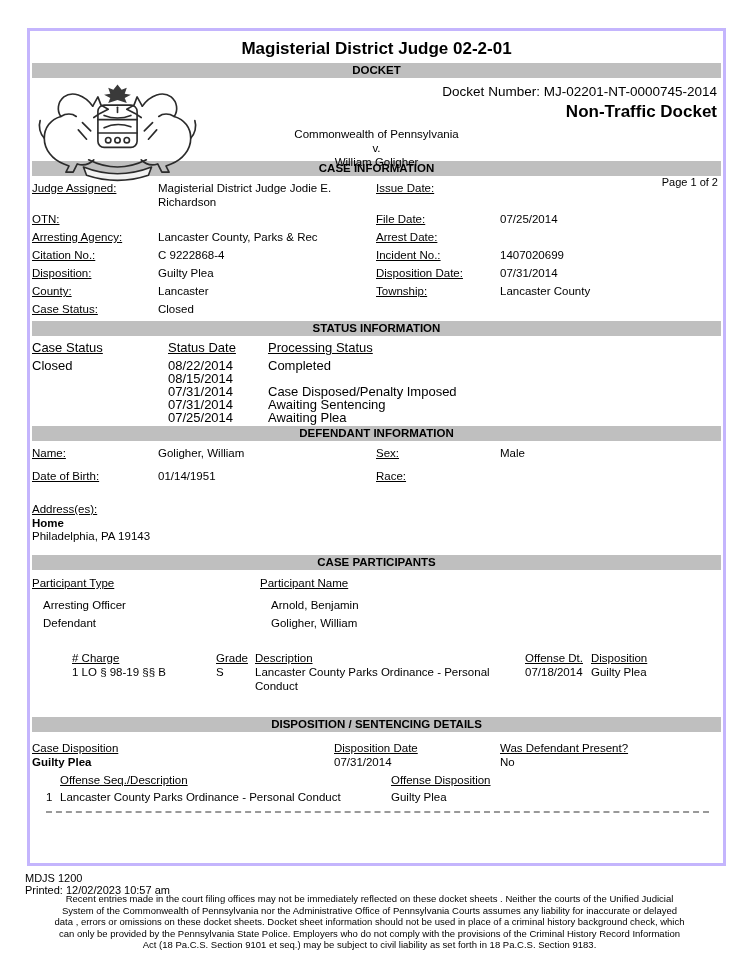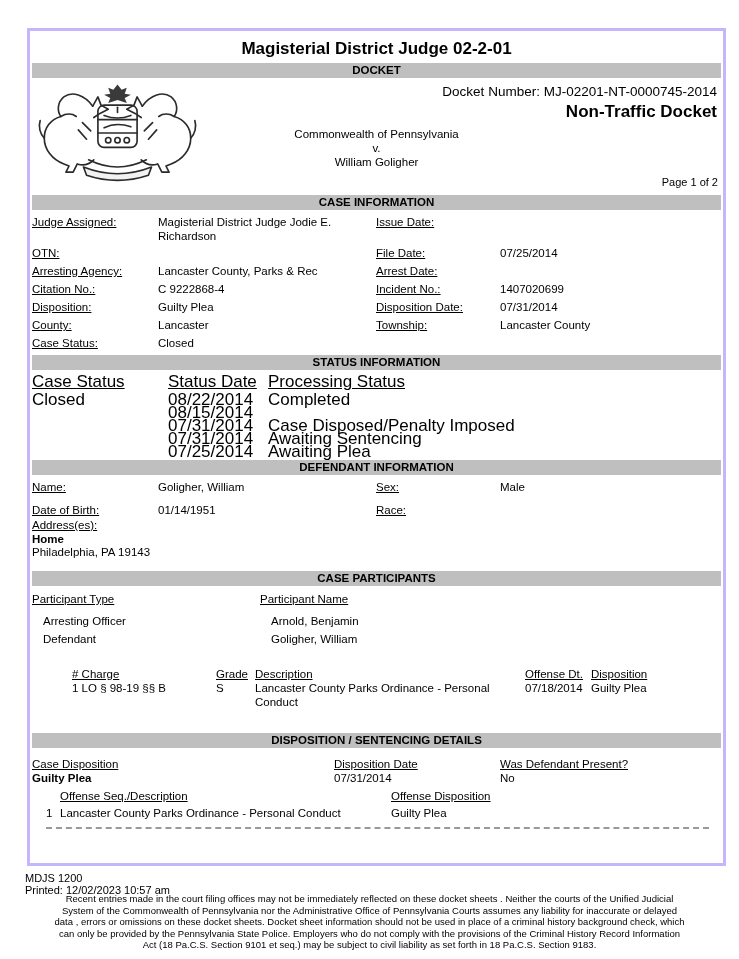--- a/index.html
+++ b/index.html
@@ -11,40 +11,40 @@
   .doc {
     position:absolute; left:27px; top:28px; width:699px; height:838px;
     border:3px solid #c4b5fd; box-sizing:border-box; background:#fff;
   }
   .doc-title { text-align:center; font-size:17px; font-weight:bold; padding-top:8px; height:24px; }
   .bar {
     background:#bfbfbf; text-align:center; font-weight:bold;
     font-size:11.5px; line-height:15px; height:15px; margin:0 2px;
   }
   
-  .header-block { position:relative; height:117px; }
+  .header-block { position:relative; height:83px; }
   .coat { position:absolute; left:5px; top:3px; }
   .docket-number { text-align:right; font-size:13.5px; padding:6px 6px 0 0; }
   .docket-type { text-align:right; font-size:17px; font-weight:bold; padding:3px 6px 0 0; }
   .caption { text-align:center; font-size:11.5px; line-height:14px; padding-top:5px; }
   .page-ind { text-align:right; font-size:11px; padding:7px 5px 0 0; }
   
   .lbl { text-decoration:underline; }
   .b { font-weight:bold; }
   
   .ci-grid { font-size:11.5px; padding:6px 4px 0 2px; }
   .ci-row { display:grid; grid-template-columns:126px 218px 124px 1fr; align-items:start; margin-bottom:4px; min-height:14px; line-height:13.5px; }
   
-  .st-grid { font-size:17px; padding:5px 8px 2px 2px; }
+  .st-grid { font-size:13px; padding:5px 8px 2px 2px; }
   .st-row { display:grid; grid-template-columns:136px 100px 1fr; line-height:13px; }
   .st-head { margin-bottom:4px; line-height:14px; }
   
   .def-grid { font-size:11.5px; padding:5px 4px 0 2px; }
   .def-row { display:grid; grid-template-columns:126px 218px 124px 1fr; line-height:14px; }
-  .mb9 { margin-bottom:9px; } .mb3 { margin-bottom:1px; } .mb1 { margin-bottom:1px; }
+  .mb9 { margin-bottom:9px; } .mb3 { margin-bottom:19px; } .mb1 { margin-bottom:1px; }
   .addr-line { line-height:13px; padding-left:0; }
   
   .cp-grid { font-size:11.5px; padding:6px 4px 0 2px; }
   .cp-row { display:grid; grid-template-columns:228px 1fr; line-height:14px; }
   .cp-head { margin-bottom:8px; }
   .cp-row + .cp-row { margin-top:4px;margin-left:11px; }
   .cp-gap { height:14px; }
   
   .ch-grid { font-size:11.5px; padding:7px 4px 0 42px; }
   .ch-row { display:grid; grid-template-columns:144px 39px 270px 66px 1fr; line-height:14px; align-items:start; }

